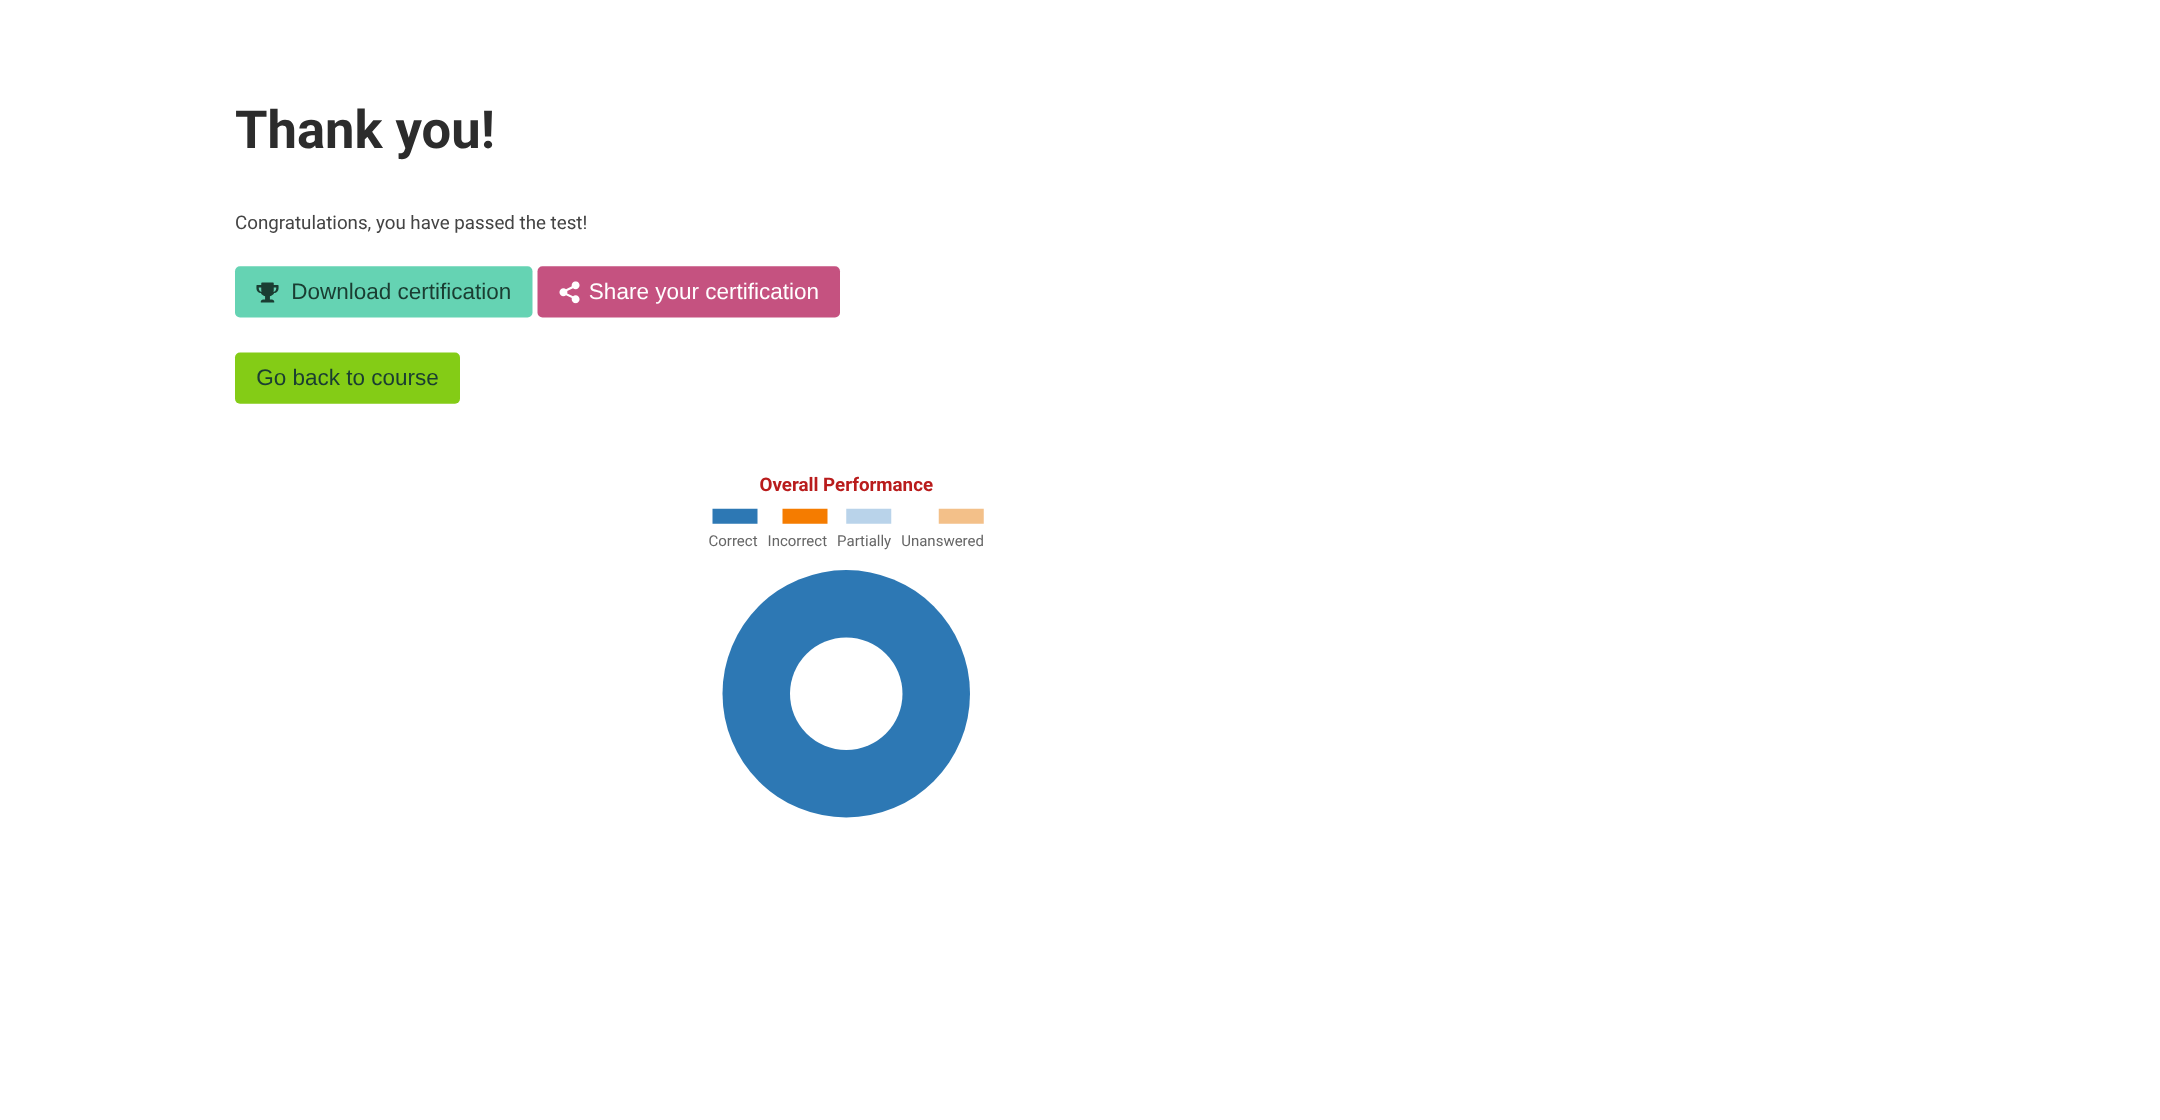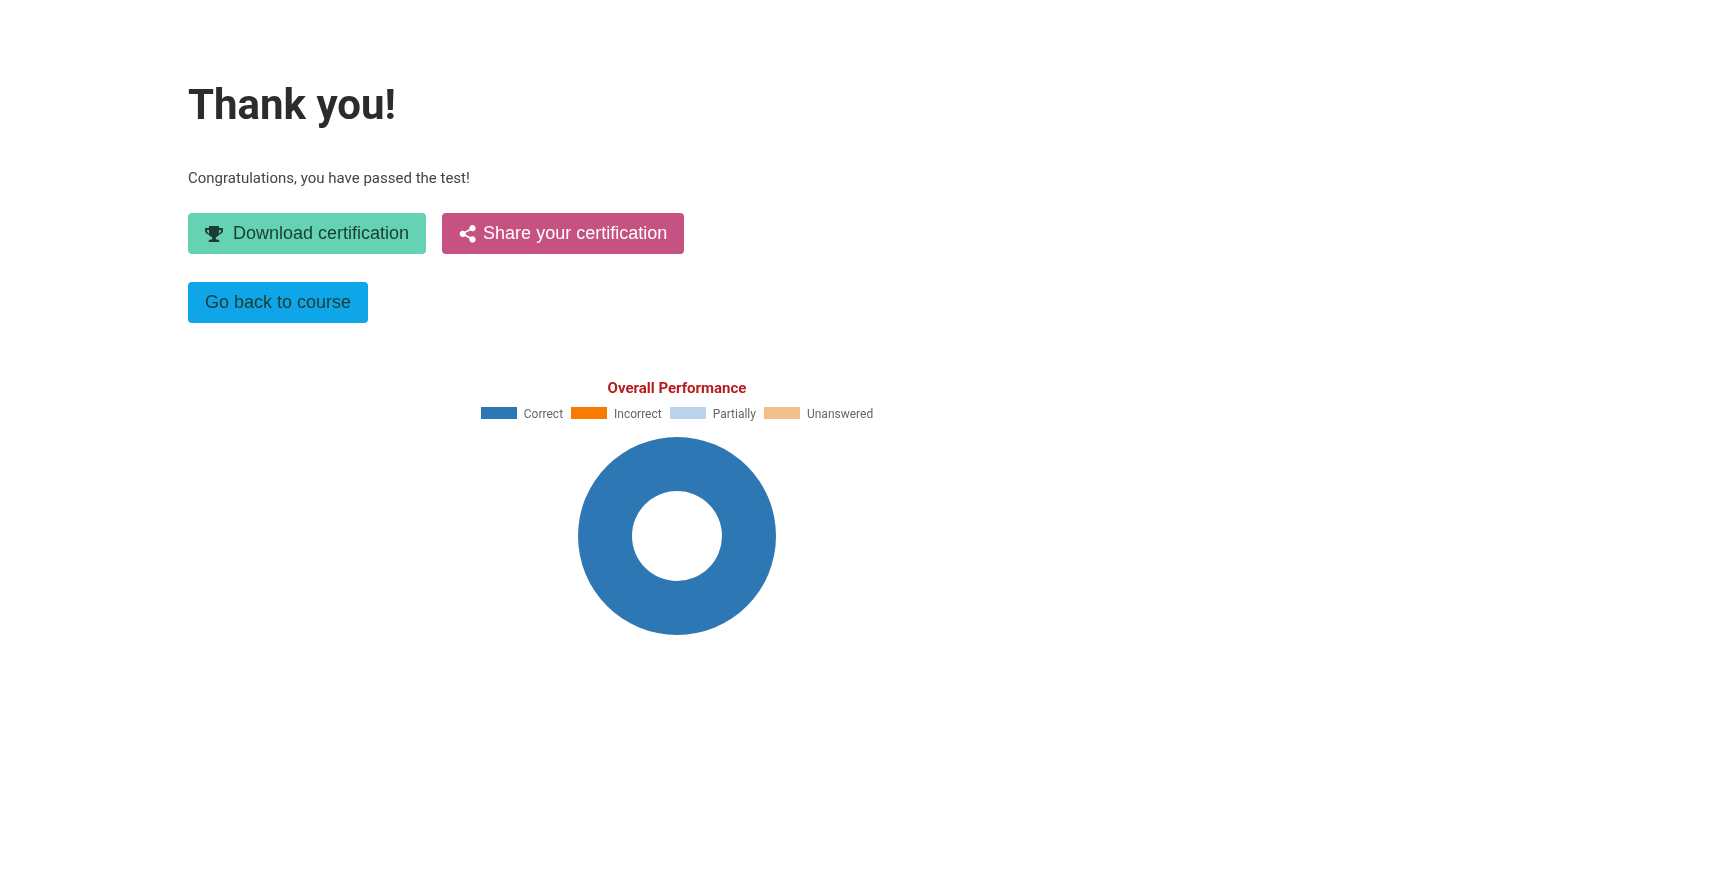--- a/index.html
+++ b/index.html
@@ -29,21 +29,21 @@
       margin-bottom: 2px;
     }
     .congrats-line {
       font-size: 15px;
       color: #444;
       margin-bottom: 26px;
       margin-top: 40px;
     }
     .btn-row {
       display: flex;
-      gap: 16px;
+      gap: 4px;
       margin-bottom: 28px;
     }
     .btn {
       display: inline-flex;
       align-items: center;
       padding: 10px 17px;
       font-size: 18px;
       border: none;
       border-radius: 4px;
       cursor: pointer;
@@ -54,21 +54,21 @@
       color: #1a3d32;
     }
     .btn-rose {
       background: #c55280;
       color: #ffffff;
     }
     .btn .icon {
       margin-right: 10px;
     }
     .btn-back {
-      background: #0ea5e9;
+      background: #84cc16;
       color: #1a3d32;
       display: inline-flex;
       align-items: center;
       padding: 10px 17px;
       font-size: 18px;
       border: none;
       border-radius: 4px;
       cursor: pointer;
     }
     .chart-area {
@@ -86,22 +86,23 @@
     .legend {
       display: flex;
       justify-content: center;
       gap: 8px;
       margin-bottom: 15px;
       font-size: 12px;
       color: #666;
     }
     .legend-item {
       display: inline-flex;
-      align-items: flex-start;
+      align-items: flex-end;
       gap: 7px;
+      flex-direction: column;
     }
     .swatch {
       width: 36px;
       height: 12px;
       display: inline-block;
     }
     .donut-wrap {
       display: flex;
       justify-content: center;
     }

